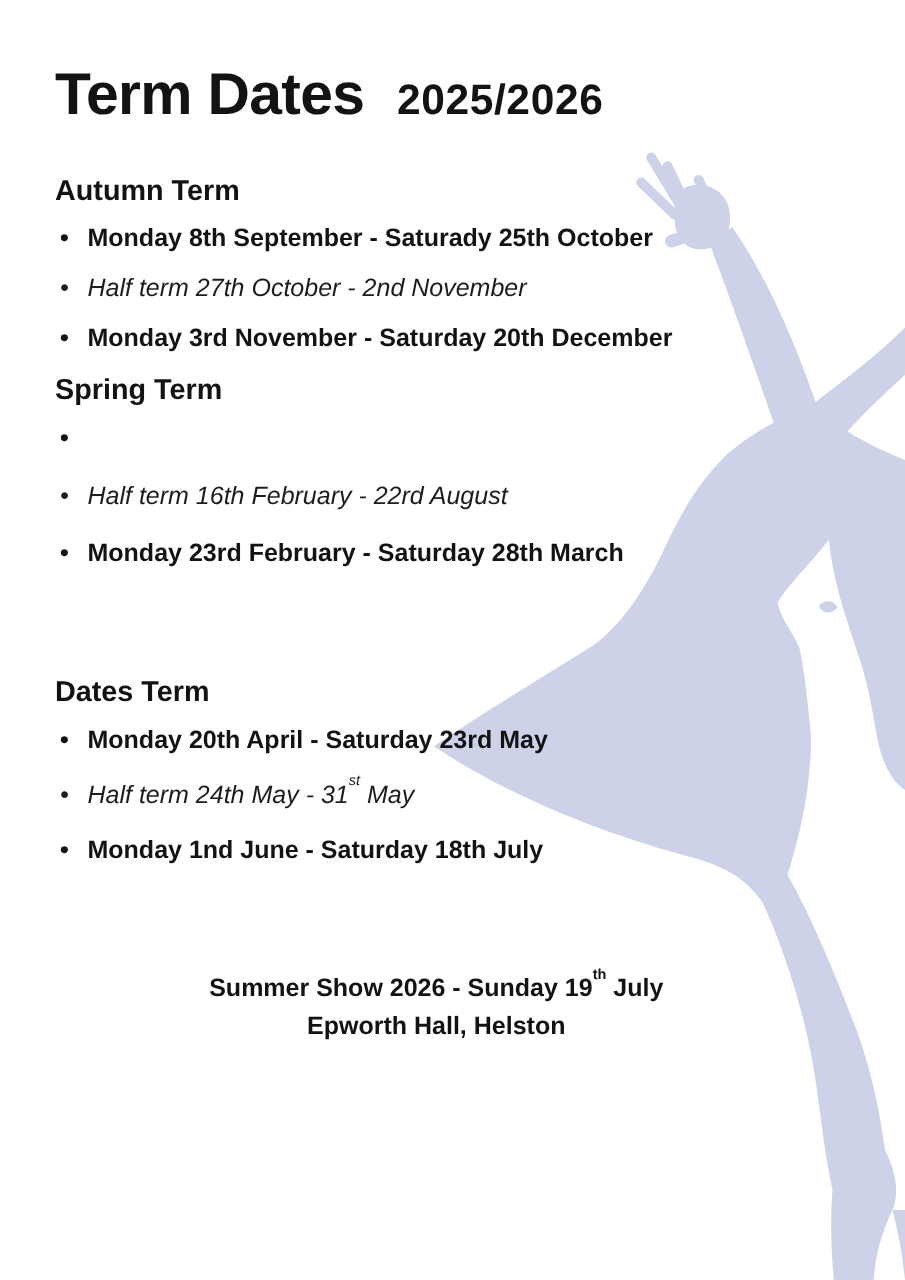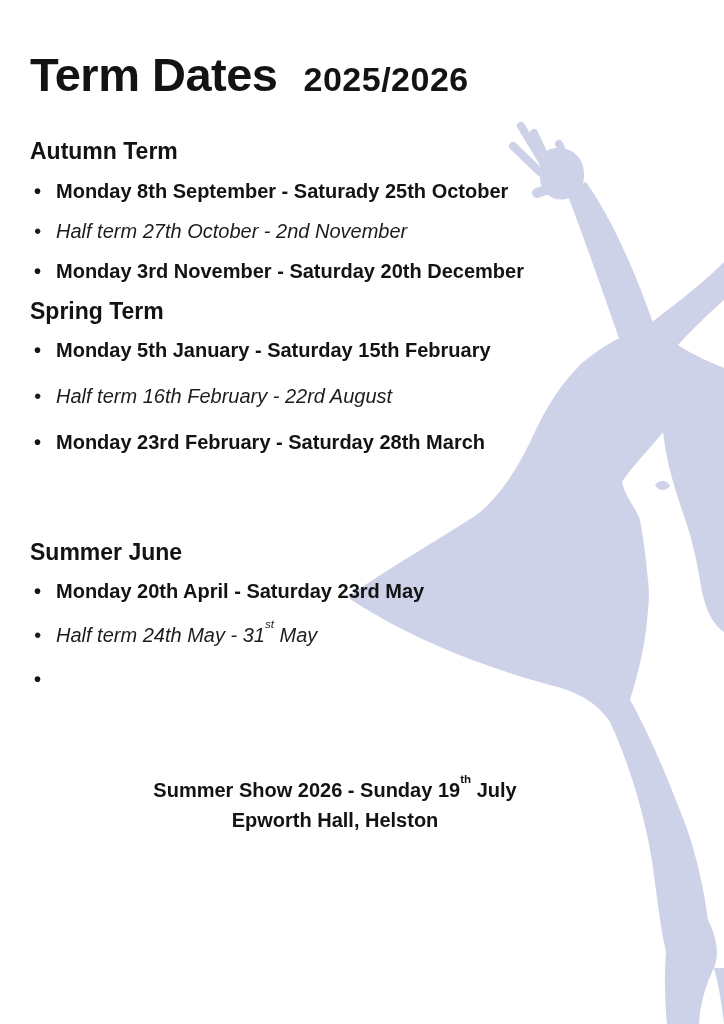--- a/index.html
+++ b/index.html
@@ -11,21 +11,21 @@
     overflow: hidden;
     position: relative;
   }
   .silhouette-wrap {
     position: absolute; top: 0; left: 0;
     width: 724px; height: 1024px;
     z-index: 0;
   }
   .content {
     position: relative; z-index: 1;
-    padding-left: 30px;
+    padding-left: 44px;
     padding-right: 20px;
   }
   .title-row {
     padding-top: 50px;
     display: flex;
     align-items: baseline;
     gap: 26px;
   }
   .title-main {
     font-size: 47px;
@@ -160,46 +160,46 @@
         <span><span>Monday 3rd November - Saturday 20th December</span><sup class="sp"></sup><span></span></span>
       </li>
     </ul>
   </div>
 
   <div class="section-spring">
     <div class="section-heading">Spring Term</div>
     <ul class="term-list">
       <li class="row-bold">
         <span class="bullet">•</span>
-        <span><span>Monday 5th January - Saturday 15th February</span><sup class="sp"></sup><span></span></span>
       </li>
       <li class="row-italic">
         <span class="bullet">•</span>
         <span><span>Half term 16th February - 22rd August</span><sup class="sp"></sup><span></span></span>
       </li>
       <li class="row-bold">
         <span class="bullet">•</span>
         <span><span>Monday 23rd February - Saturday 28th March</span><sup class="sp"></sup><span></span></span>
       </li>
     </ul>
   </div>
 
   <div class="section-summer">
-    <div class="section-heading">Summer June</div>
+    <div class="section-heading">Dates Term</div>
     <ul class="term-list">
       <li class="row-bold">
         <span class="bullet">•</span>
         <span><span>Monday 20th April - Saturday 23rd May</span><sup class="sp"></sup><span></span></span>
       </li>
       <li class="row-italic">
         <span class="bullet">•</span>
         <span><span>Half term 24th May - 31</span><sup class="sp">st</sup><span> May</span></span>
       </li>
       <li class="row-bold">
         <span class="bullet">•</span>
+        <span><span>Monday 1nd June - Saturday 18th July</span><sup class="sp"></sup><span></span></span>
       </li>
     </ul>
   </div>
 
   <div class="footer">
     <div><span>Summer Show 2026 - Sunday 19</span><sup class="sp">th</sup><span> July</span></div>
     <div>Epworth Hall, Helston</div>
   </div>
 
 </div>

